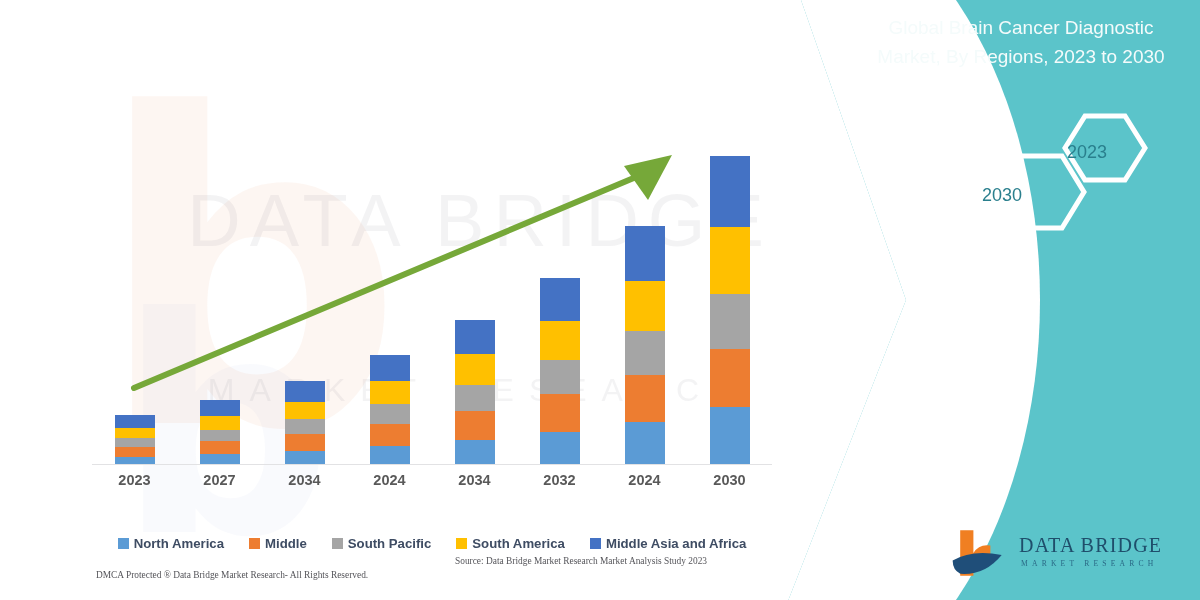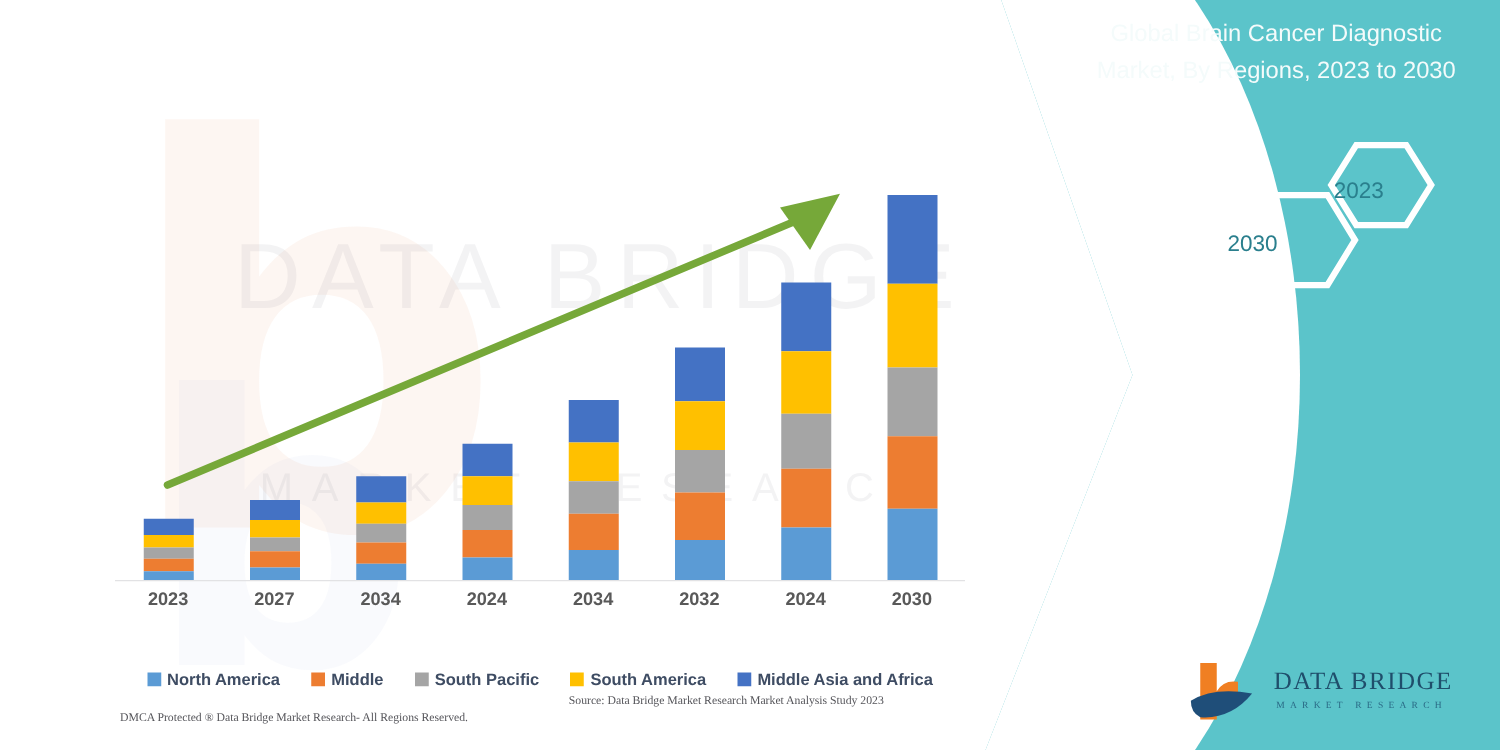--- a/index.html
+++ b/index.html
@@ -266,21 +266,21 @@
       <div class="leg-item">
         <span class="leg-swatch" style="background: rgb(255, 192, 0);"></span>
         <span class="leg-text">South America</span>
       </div>
       <div class="leg-item">
         <span class="leg-swatch" style="background: rgb(68, 114, 196);"></span>
         <span class="leg-text">Middle Asia and Africa</span>
       </div>
     </div>
 
-  <div class="footer-left">DMCA Protected ® Data Bridge Market Research- All Regions Reserved.</div>
+  <div class="footer-left">DMCA Protected ® Data Bridge Market Research- All Rights Reserved.</div>
   <div class="footer-right">Source: Data Bridge Market Research  Market Analysis Study 2023</div>
 
   <div class="teal-panel">
     <div class="teal-cut"></div>
   </div>
 
   <div class="panel-title">Global Brain Cancer Diagnostic Market, By Regions, 2023 to 2030</div>
 
   <svg class="hexes" viewBox="0 0 190 120">
     <polygon points="105,4 145,4 165,36 145,68 105,68 85,36" fill="none" stroke="#ffffff" stroke-width="5"></polygon>

